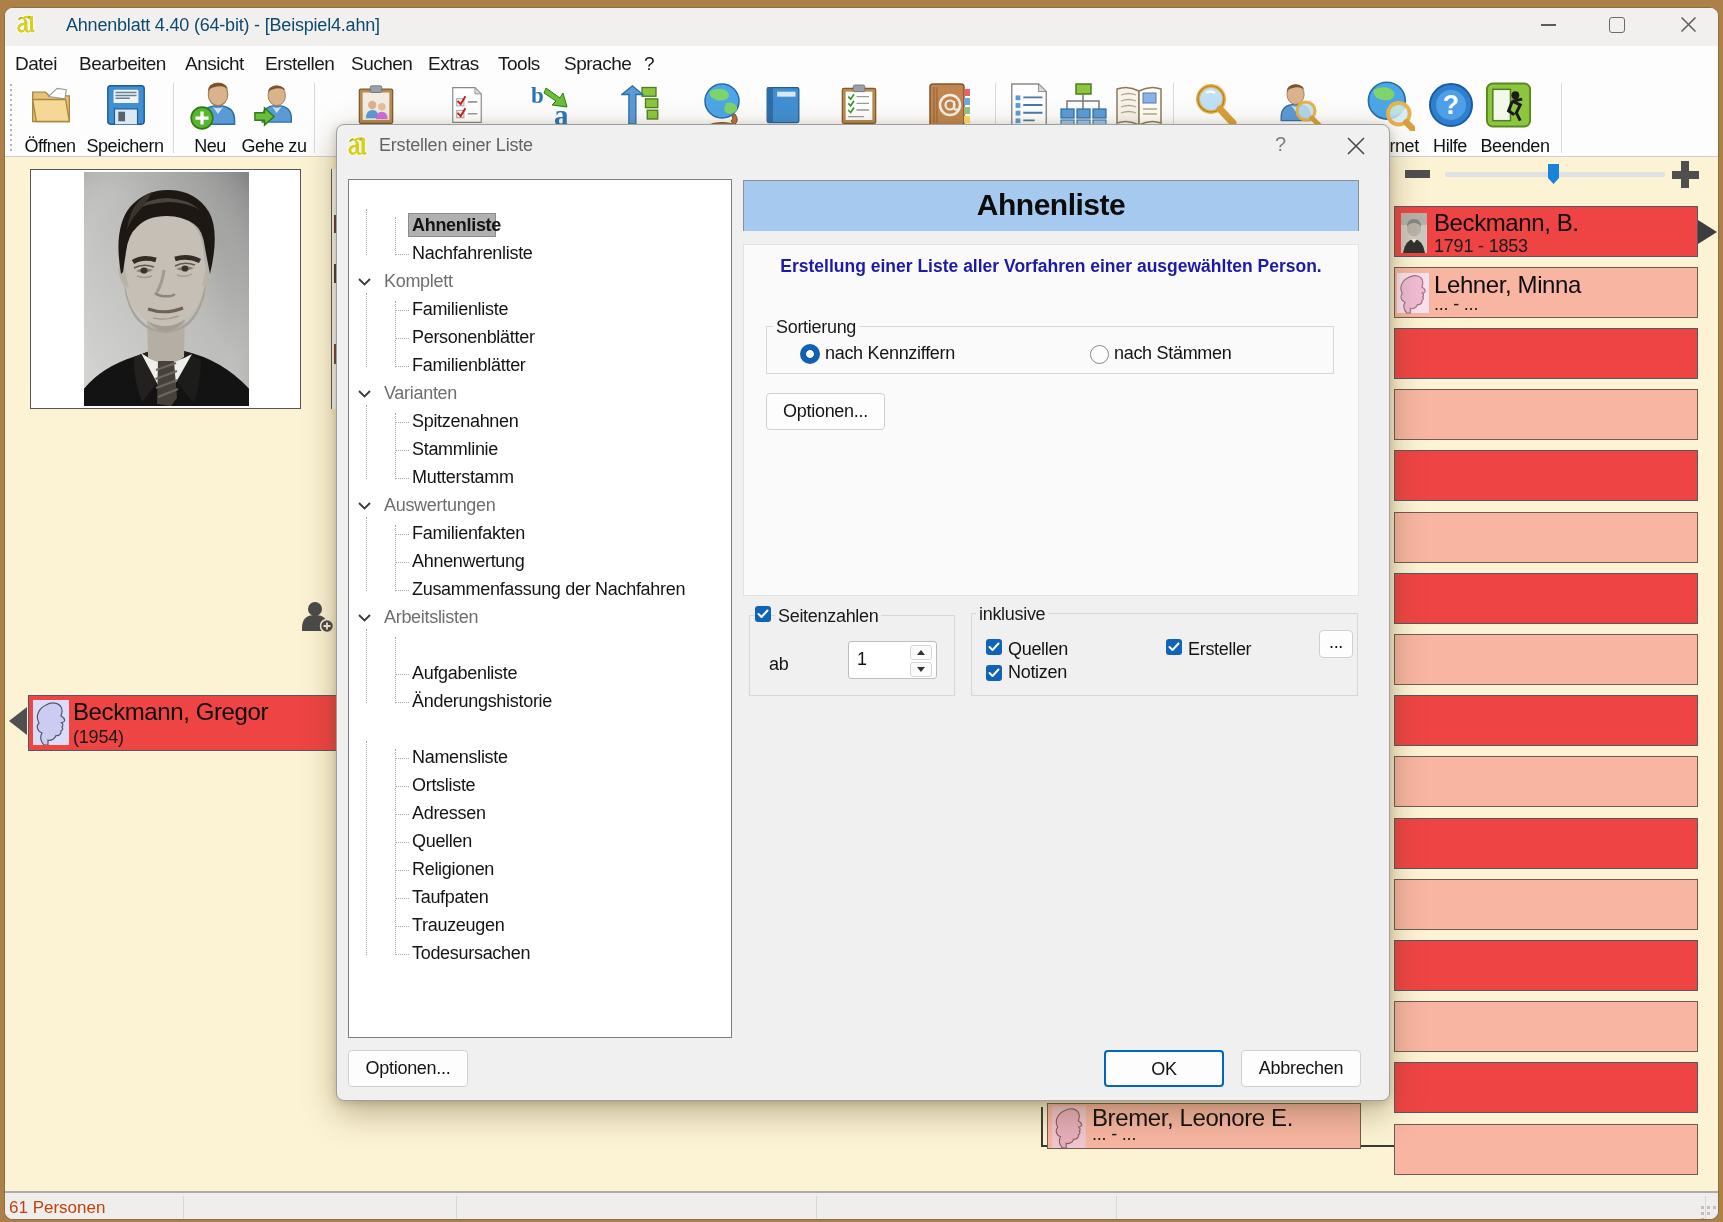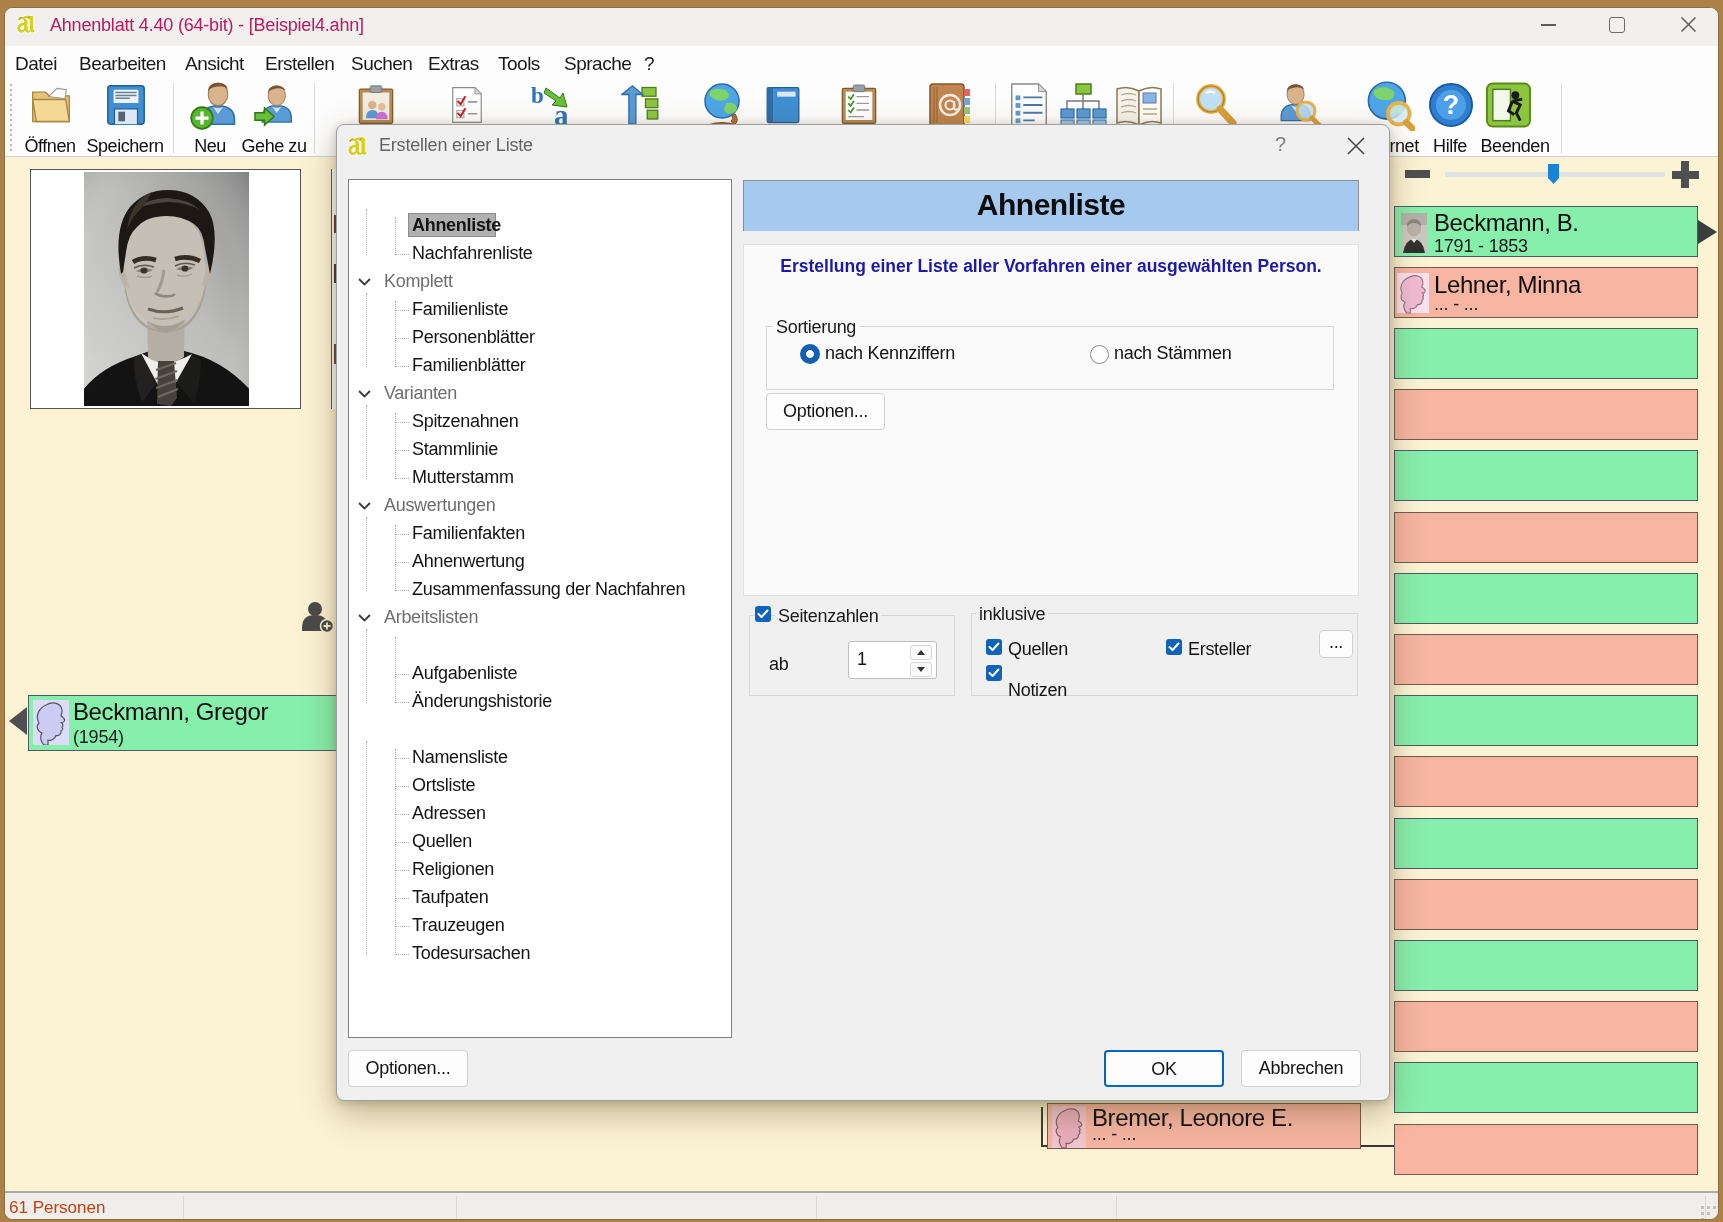--- a/index.html
+++ b/index.html
@@ -3,33 +3,33 @@
 <meta charset="utf-8">
 <style>
 html,body{margin:0;padding:0;}
 body{width:1723px;height:1222px;background:#ad8049;overflow:hidden;position:relative;
   font-family:"Liberation Sans",sans-serif;}
 #win{position:absolute;left:4px;top:7px;width:1715px;height:1213px;background:#f1f0ef;
   border-radius:9px;border:1px solid #8a6f3e;box-sizing:border-box;overflow:hidden;}
 .abs{position:absolute;}
 
 #titlebar{position:absolute;left:0;top:0;width:100%;height:39px;background:#f1f0ef;}
-#titletext{position:absolute;left:45px;top:7px;font-size:18px;letter-spacing:-0.2px;color:#be185d;}
+#titletext{position:absolute;left:61px;top:7px;font-size:18px;letter-spacing:-0.2px;color:#0c4a6e;}
 
 #menubar{position:absolute;left:0;top:38px;width:100%;height:32px;background:#fdfdfd;}
 .mi{position:absolute;top:7px;font-size:19px;letter-spacing:-0.5px;color:#191919;}
 
 #toolbar{position:absolute;left:0;top:70px;width:100%;height:78px;background:#fdfdfd;border-bottom:1px solid #cfcfcf;}
 .tsep{position:absolute;top:5px;width:1px;height:70px;background:#dadada;}
 .tlabel{position:absolute;top:58px;font-size:18px;letter-spacing:-0.45px;color:#111;white-space:nowrap;transform:translateX(-50%);}
 .ticon{position:absolute;top:3px;}
 
 #canvas{position:absolute;left:0;top:149px;width:100%;height:1034px;background:#fcf3d5;}
 .pbox{position:absolute;box-sizing:border-box;border:1px solid #4e5a68;}
-.pbox.blue{background:#86efac;}
+.pbox.blue{background:#ef4444;}
 .pbox.pink{background:#f7b5a2;border-color:#6e5a50;}
 .pname{position:absolute;left:44px;top:0px;font-size:24px;letter-spacing:-0.4px;color:#0d0d0d;white-space:nowrap;}
 .pyear{position:absolute;left:44px;top:28px;font-size:18px;letter-spacing:-0.2px;color:#1a1a1a;white-space:nowrap;}
 .picon{position:absolute;left:4px;top:4px;}
 
 #statusbar{position:absolute;left:0;top:1183px;width:100%;height:30px;background:#efeeed;border-top:2px solid #ababab;}
 #statusbar .ssep{position:absolute;top:3px;width:1px;height:24px;background:#d8d8d8;}
 #stext{position:absolute;left:4px;top:5px;font-size:17px;color:#c2410c;}
 
 #dlg{position:absolute;left:336px;top:124px;width:1054px;height:977px;background:#f0f0f0;
@@ -569,21 +569,21 @@
       <div class="trow" style="top:763px">
         <div style="position:absolute;left:46px;top:11px;width:14px;height:0;border-top:1px dotted #a8a8a8;"></div>
         <div class="tleaf">Todesursachen</div>
       </div>
     </div>
   <div id="header">
       <div>Ahnenliste</div>
     </div>
   <div id="panel">
     <div id="bluetext">Erstellung einer Liste aller Vorfahren einer ausgewählten Person.</div>
-    <div class="group" style="left:22px;top:81px;width:568px;height:64px;">
+    <div class="group" style="left:22px;top:81px;width:568px;height:48px;">
       <div class="glabel" style="left:6px;background:#fafafa;">Sortierung</div>
       <div id="radio1" class="abs" style="left:33px;top:17px;width:20px;height:20px;border-radius:50%;
         background:radial-gradient(circle,#fff 0 3.6px,#1160b4 4.2px 100%);"></div>
       <div class="ctext" style="left:58px;top:16px;">nach Kennziffern</div>
       <div id="radio2" class="abs" style="left:323px;top:18px;width:17px;height:17px;border-radius:50%;
         background:#fdfdfd;border:1px solid #8a8a8a;"></div>
       <div class="ctext" style="left:347px;top:16px;">nach Stämmen</div>
     </div>
     <div class="btn" style="left:22px;top:148px;width:119px;height:37px;line-height:35px;">Optionen...</div>
   </div>
@@ -617,21 +617,21 @@
         <svg width="12" height="10" viewBox="0 0 12 10">
           <path d="M1.5 5 L4.5 8 L10.5 1.5" stroke="#fff" stroke-width="2" fill="none" stroke-linecap="round" stroke-linejoin="round"></path>
         </svg>
       </div>
     <div class="ctext" style="left:36px;top:25px;">Quellen</div>
     <div class="cb" style="left:14px;top:51px;">
         <svg width="12" height="10" viewBox="0 0 12 10">
           <path d="M1.5 5 L4.5 8 L10.5 1.5" stroke="#fff" stroke-width="2" fill="none" stroke-linecap="round" stroke-linejoin="round"></path>
         </svg>
       </div>
-    <div class="ctext" style="left:36px;top:66px;">Notizen</div>
+    <div class="ctext" style="left:36px;top:48px;">Notizen</div>
     <div class="cb" style="left:194px;top:25px;">
         <svg width="12" height="10" viewBox="0 0 12 10">
           <path d="M1.5 5 L4.5 8 L10.5 1.5" stroke="#fff" stroke-width="2" fill="none" stroke-linecap="round" stroke-linejoin="round"></path>
         </svg>
       </div>
     <div class="ctext" style="left:216px;top:25px;">Ersteller</div>
     <div class="btn" style="left:347px;top:16px;width:34px;height:28px;line-height:22px;">...</div>
   </div>
 
   <div class="btn" style="left:11px;top:925px;width:120px;height:37px;line-height:35px;">Optionen...</div>

